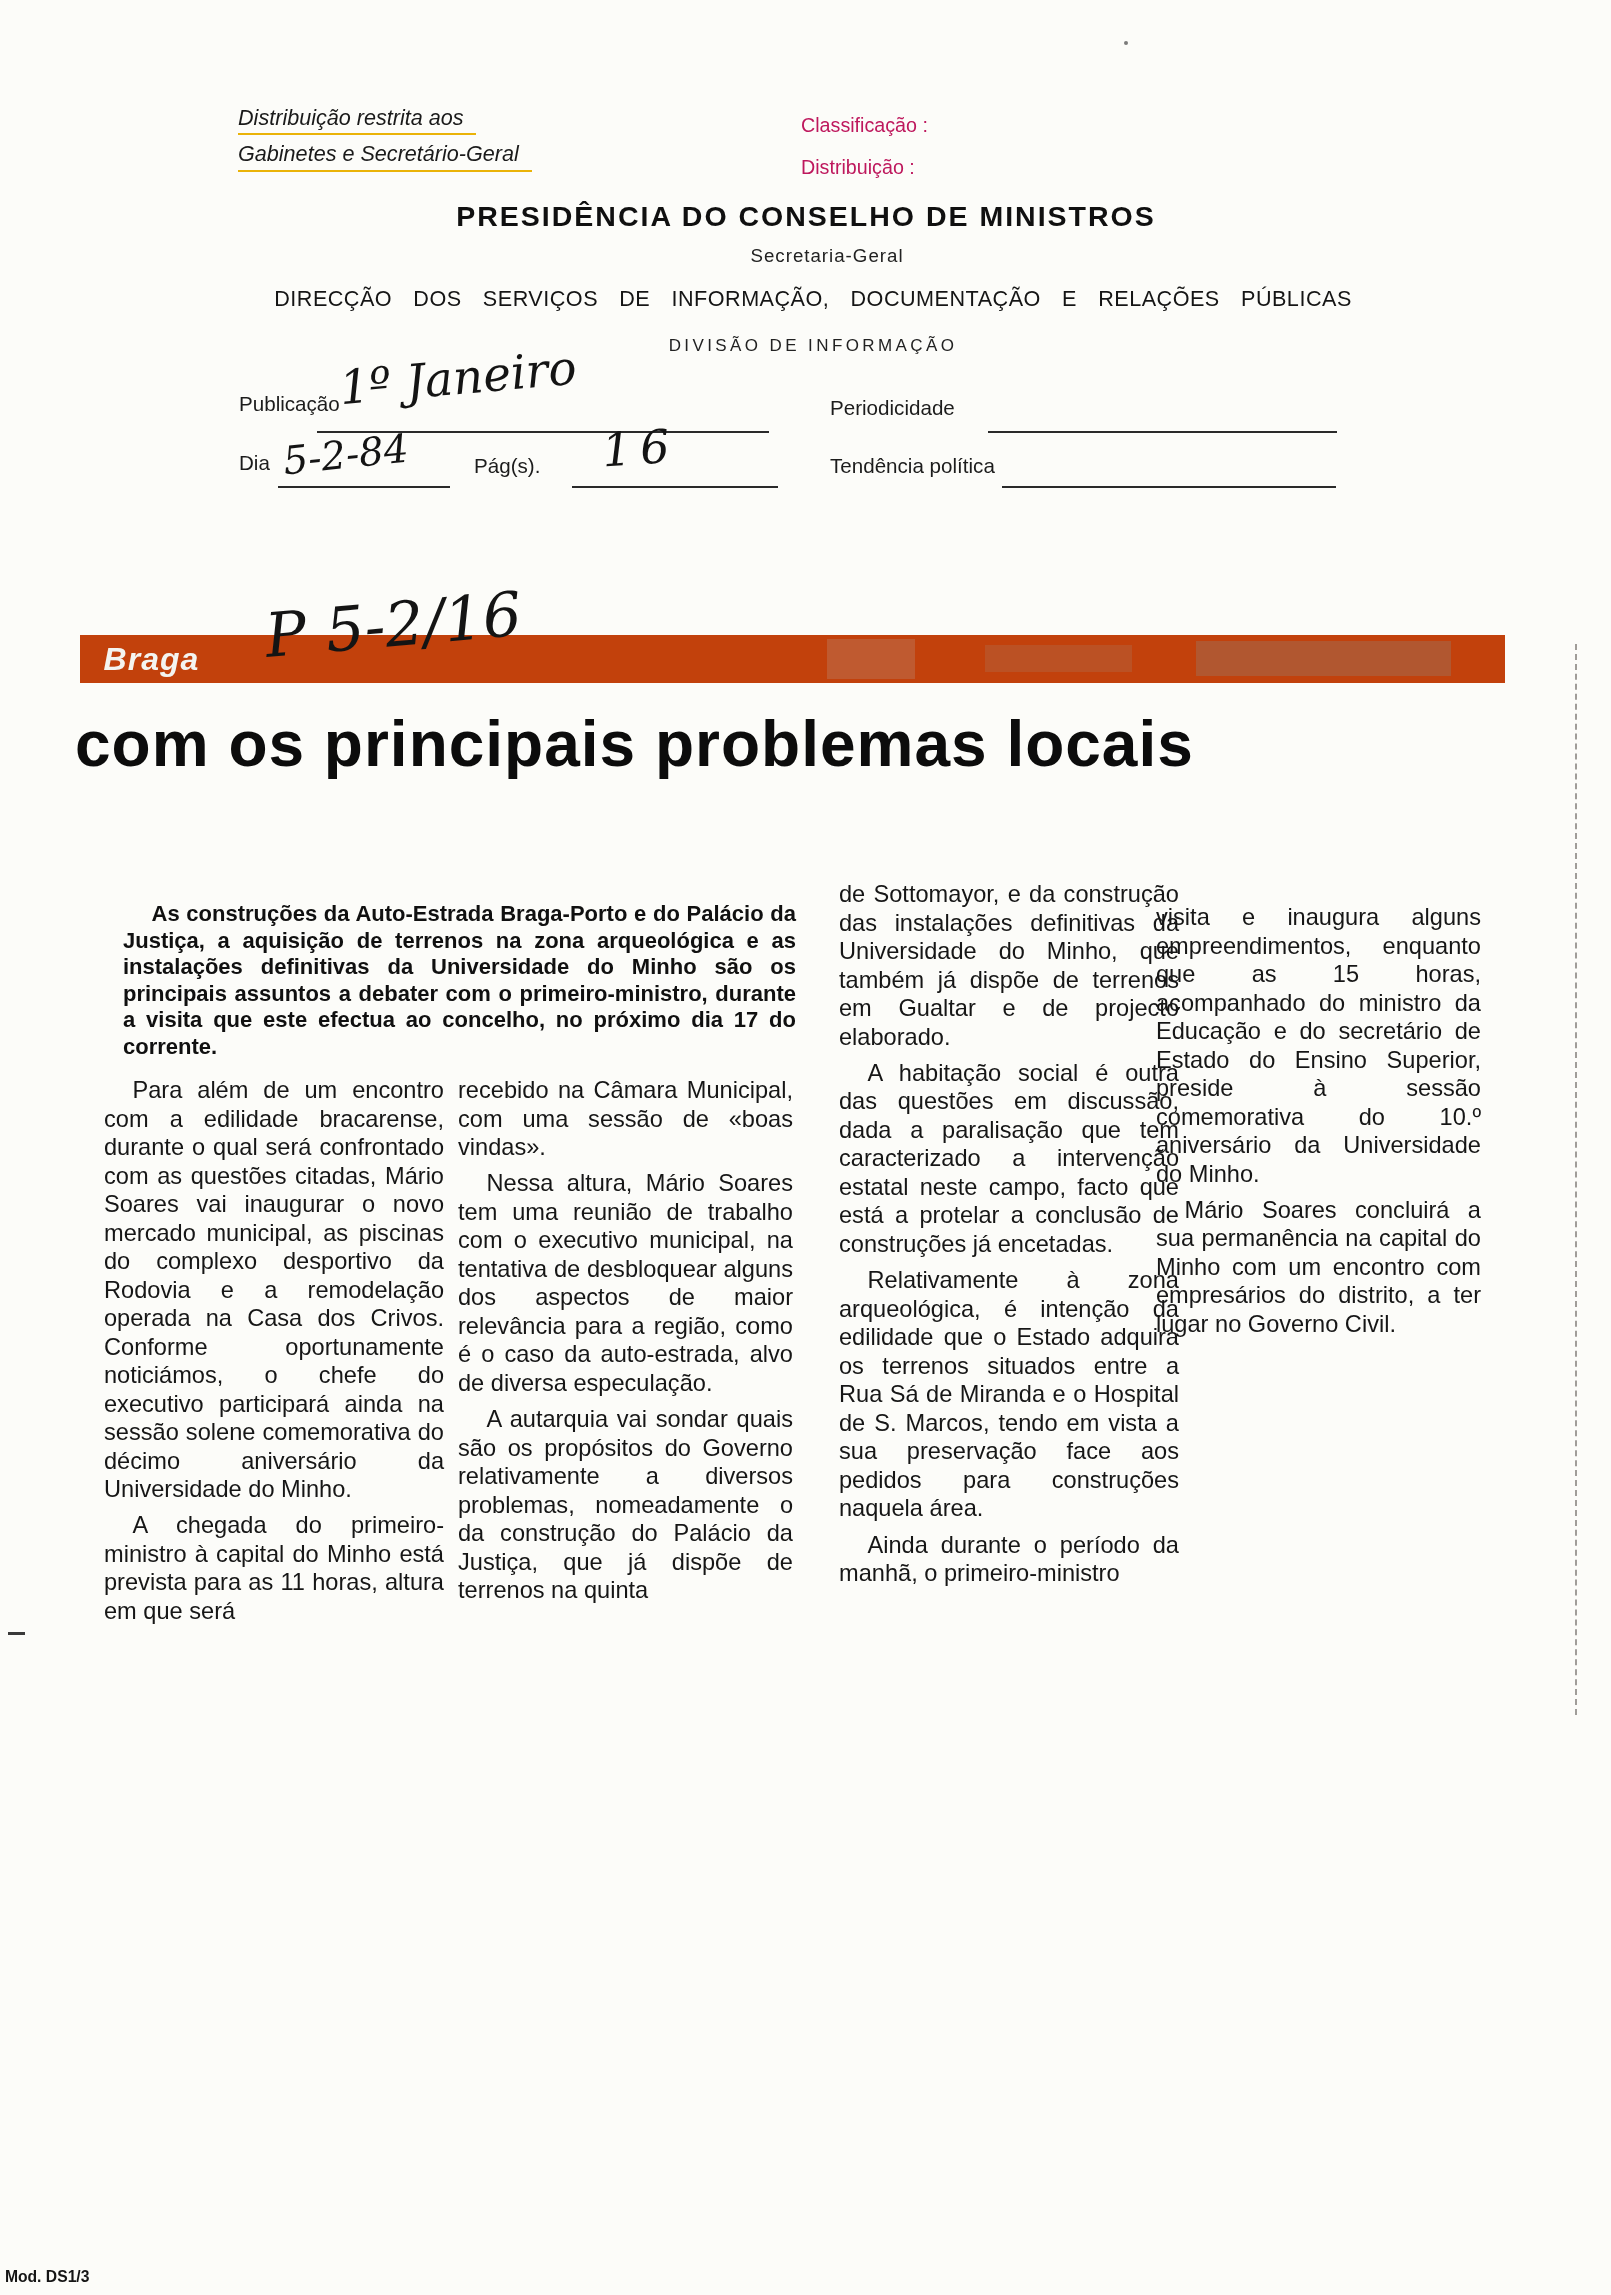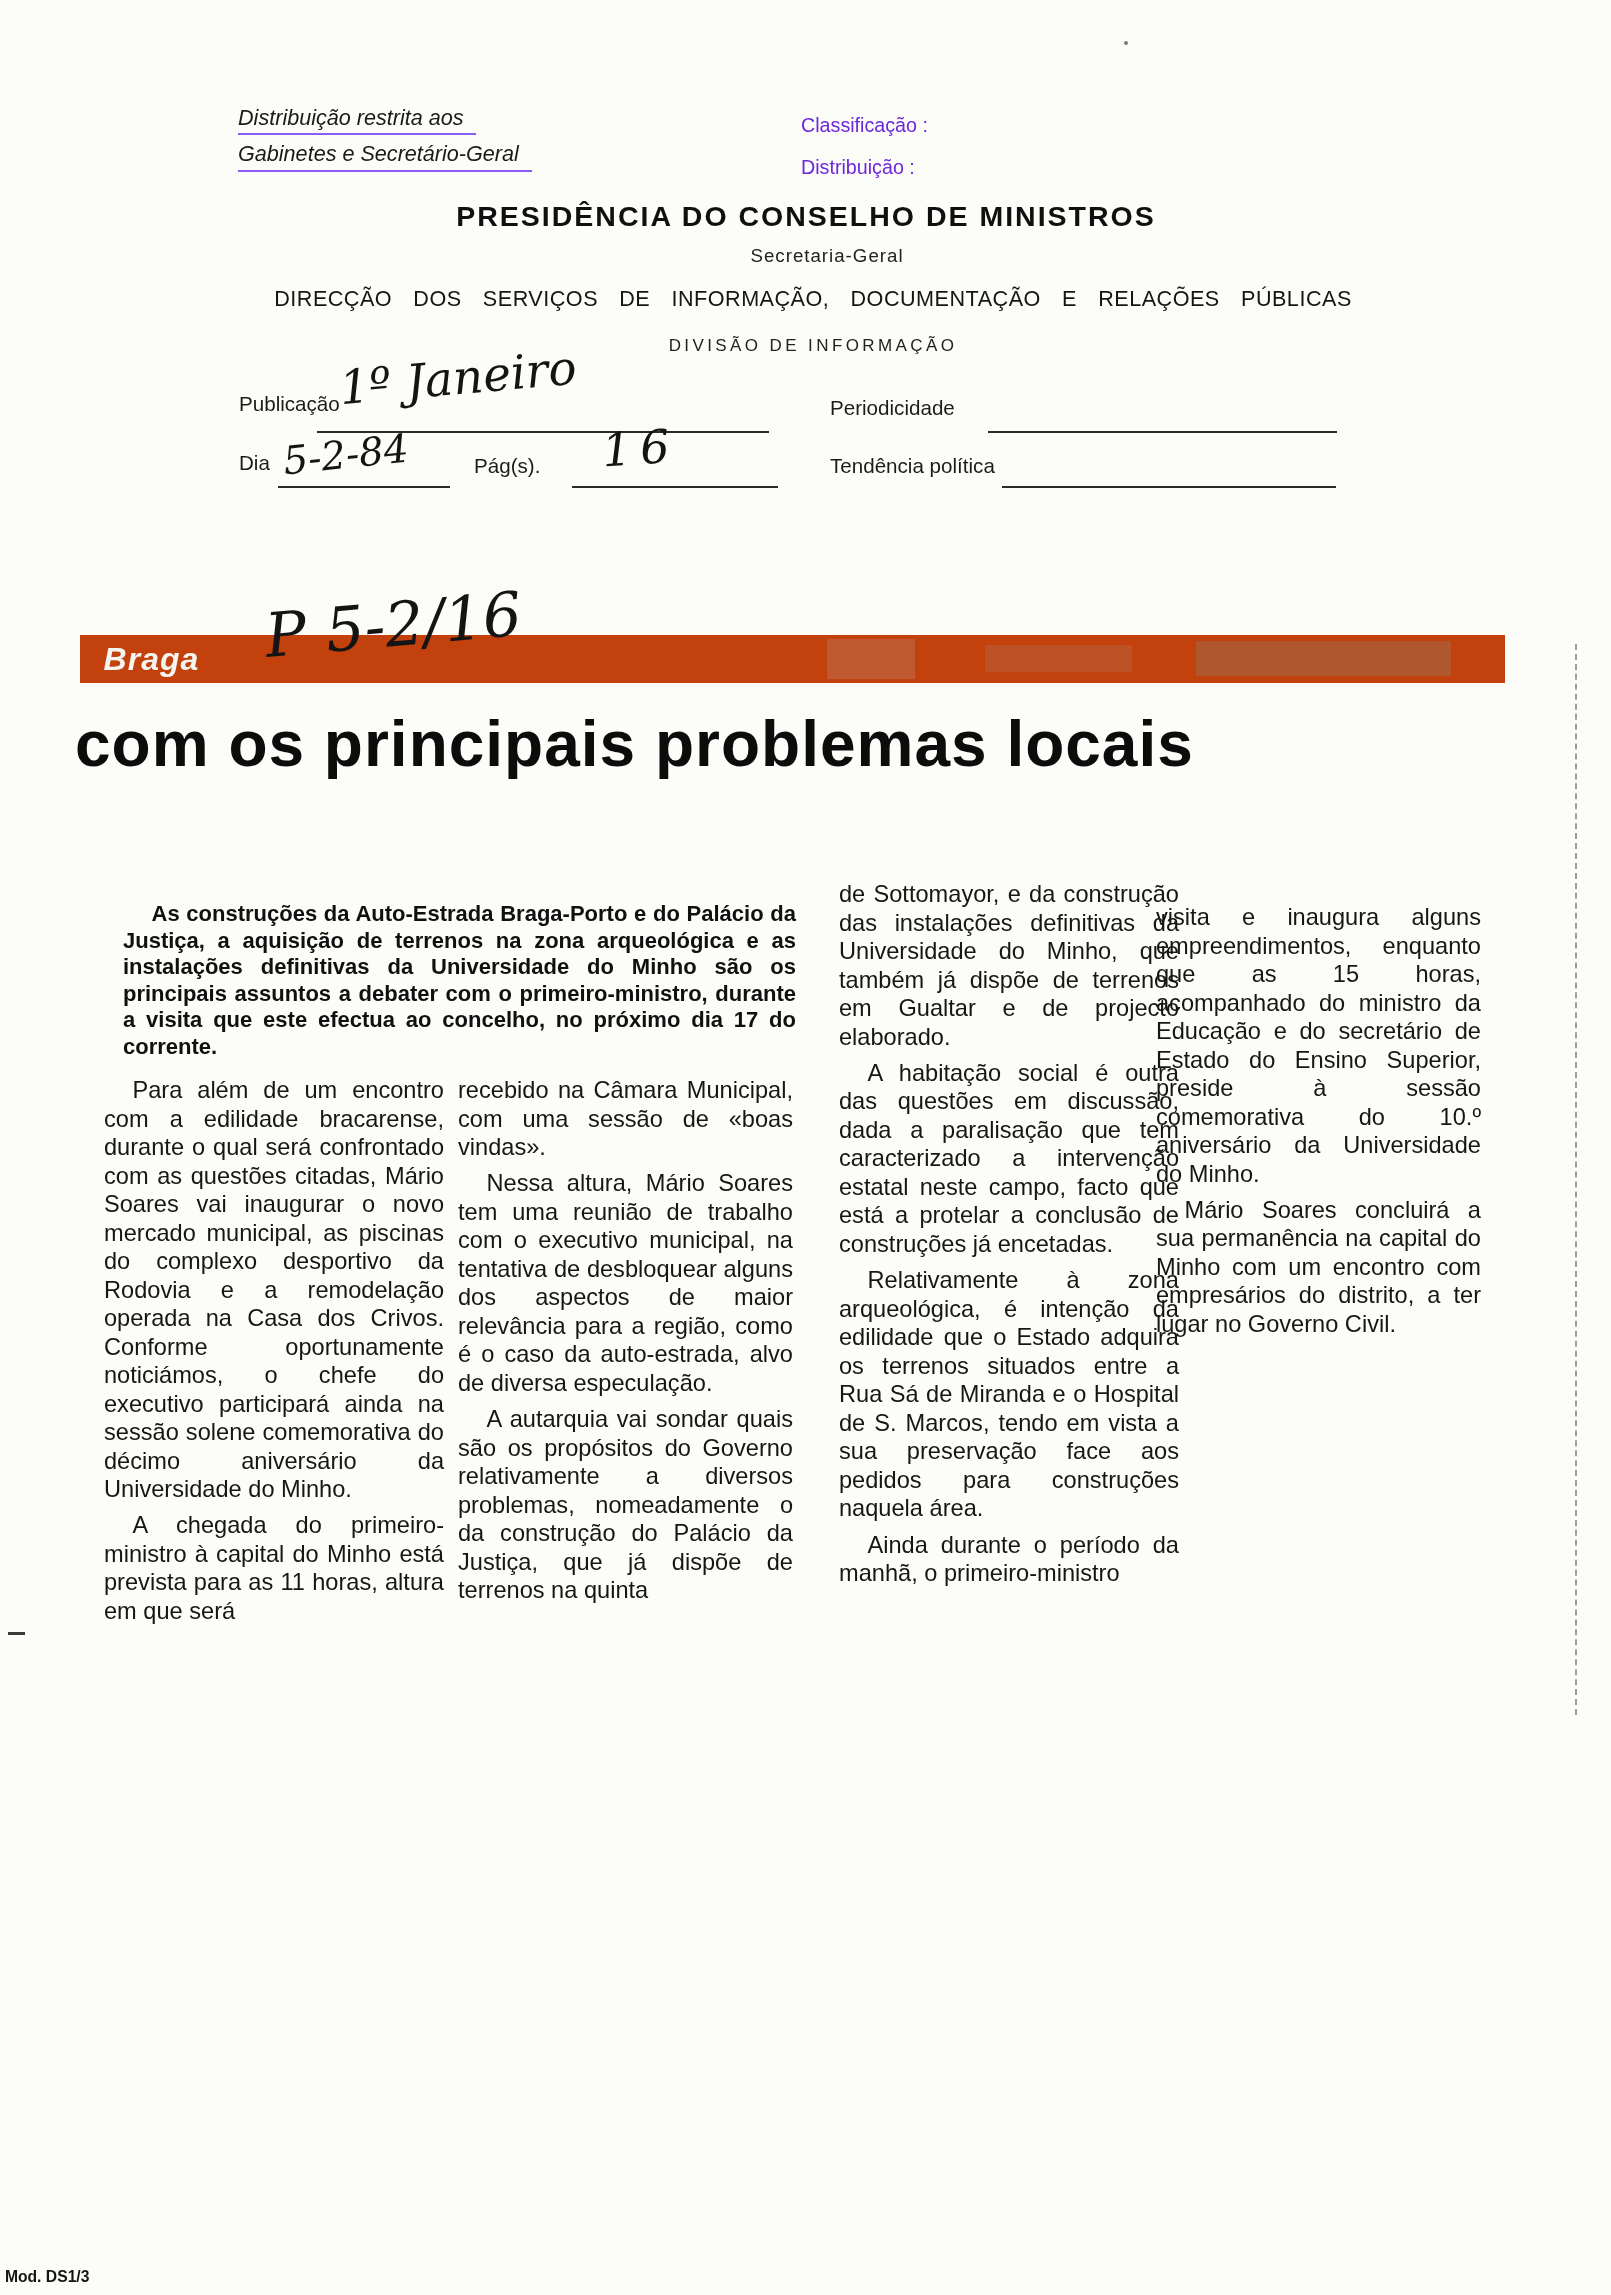--- a/index.html
+++ b/index.html
@@ -7,22 +7,22 @@
     position:relative;
     width:1612px; height:2295px;
     margin:0 auto;
     background:#fcfcf9;
     font-family:"Liberation Sans", sans-serif;
     color:#1a1a1a;
     overflow:hidden;
   }
   
   .restricted { position:absolute; left:238px; top:107px; font-style:italic; font-size:21.6px; line-height:1.0; }
-  .restricted .uline { display:inline-block; border-bottom:2px solid #8b5cf6; padding:0 12.8px 4.9px 0; margin-bottom:7.9px; }
-  .class-block { position:absolute; left:801px; top:114px; font-size:19.7px; color:#6d28d9; }
+  .restricted .uline { display:inline-block; border-bottom:2px solid #eab308; padding:0 12.8px 4.9px 0; margin-bottom:7.9px; }
+  .class-block { position:absolute; left:801px; top:114px; font-size:19.7px; color:#be185d; }
   .class-block div { margin-bottom:18.7px; }
   .org-title { position:absolute; left:0; top:200px; width:1612px; text-align:center; font-size:28.5px; font-weight:bold; letter-spacing:2px; color:#101010; }
   .org-sub { position:absolute; left:0; top:245px; width:1612px; text-align:center; font-size:18.7px; letter-spacing:1px; color:#222;padding-left:21px; }
   .dept-line { position:absolute; left:206px; top:286px; width:1214px; text-align:center; font-size:21.6px; word-spacing:14.7px; letter-spacing:0.5px; color:#151515; }
   .division-line { position:absolute; left:206px; top:336px; width:1214px; text-align:center; font-size:17px; letter-spacing:3.4px; color:#222; }
   .form-label { position:absolute; font-size:20.6px; color:#1c1c1c; }
   .field-line { position:absolute; border-bottom:2px solid #2a2a2a; height:0; }
   .handwriting { position:absolute; font-family:"DejaVu Serif", serif; font-style:italic; color:#141414; white-space:nowrap; }
   
   .section-bar { position:absolute; left:80px; top:635px; width:1425px; height:48px; background:#c2410c; overflow:hidden; }

